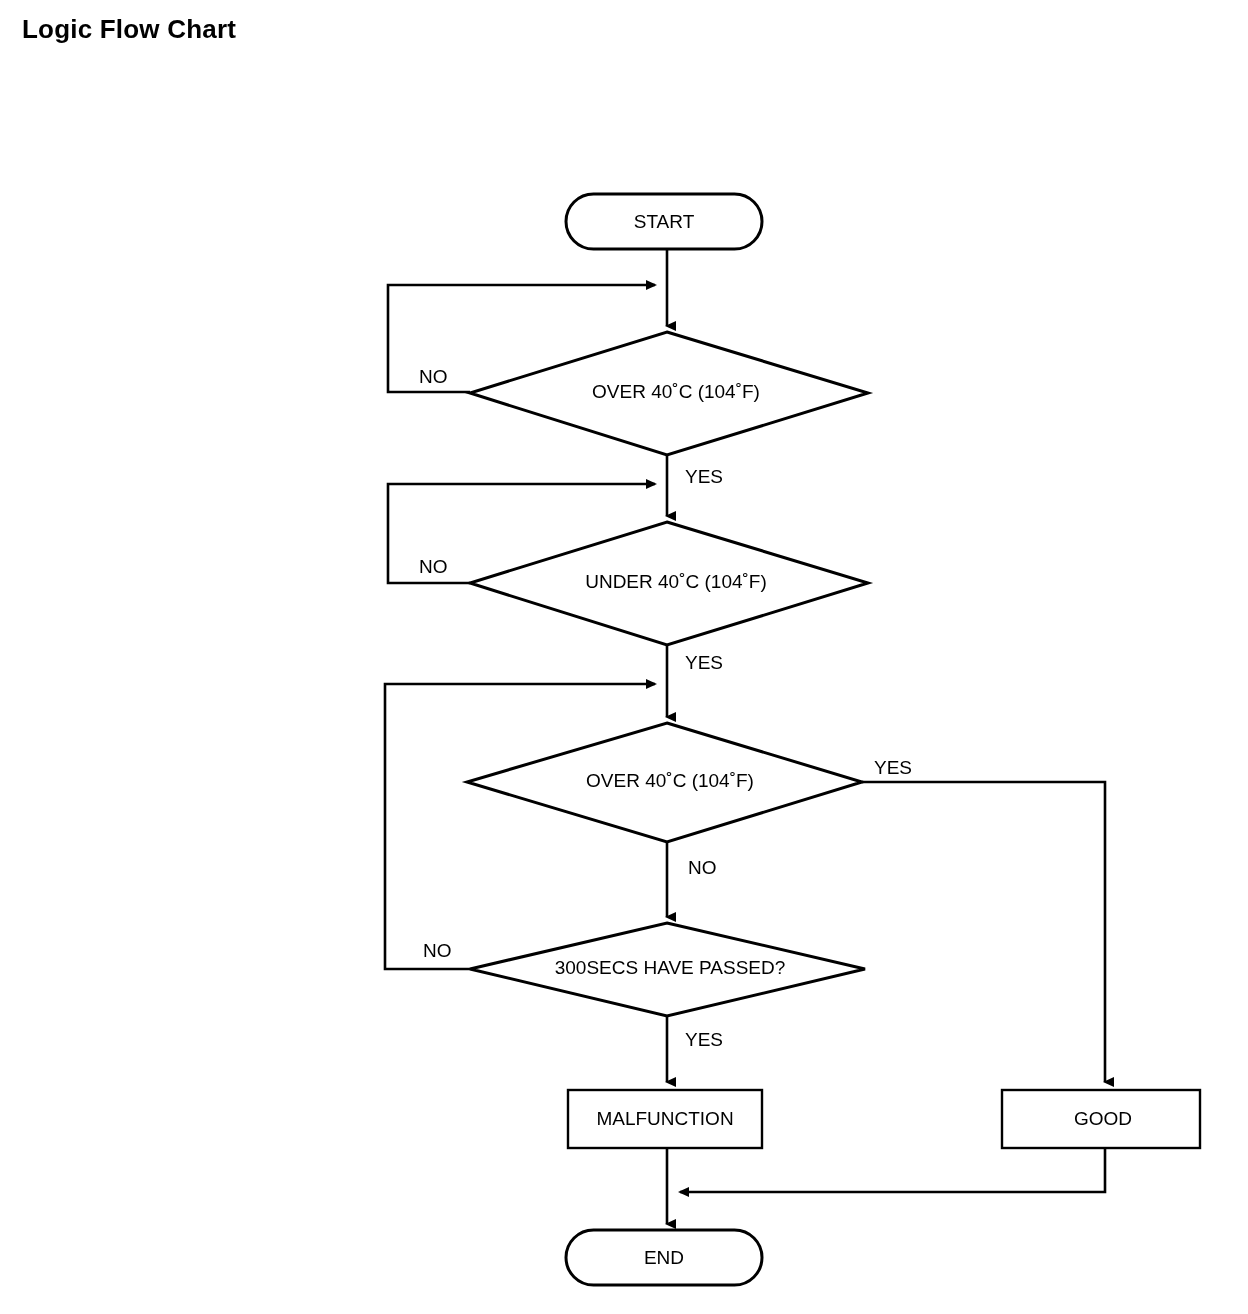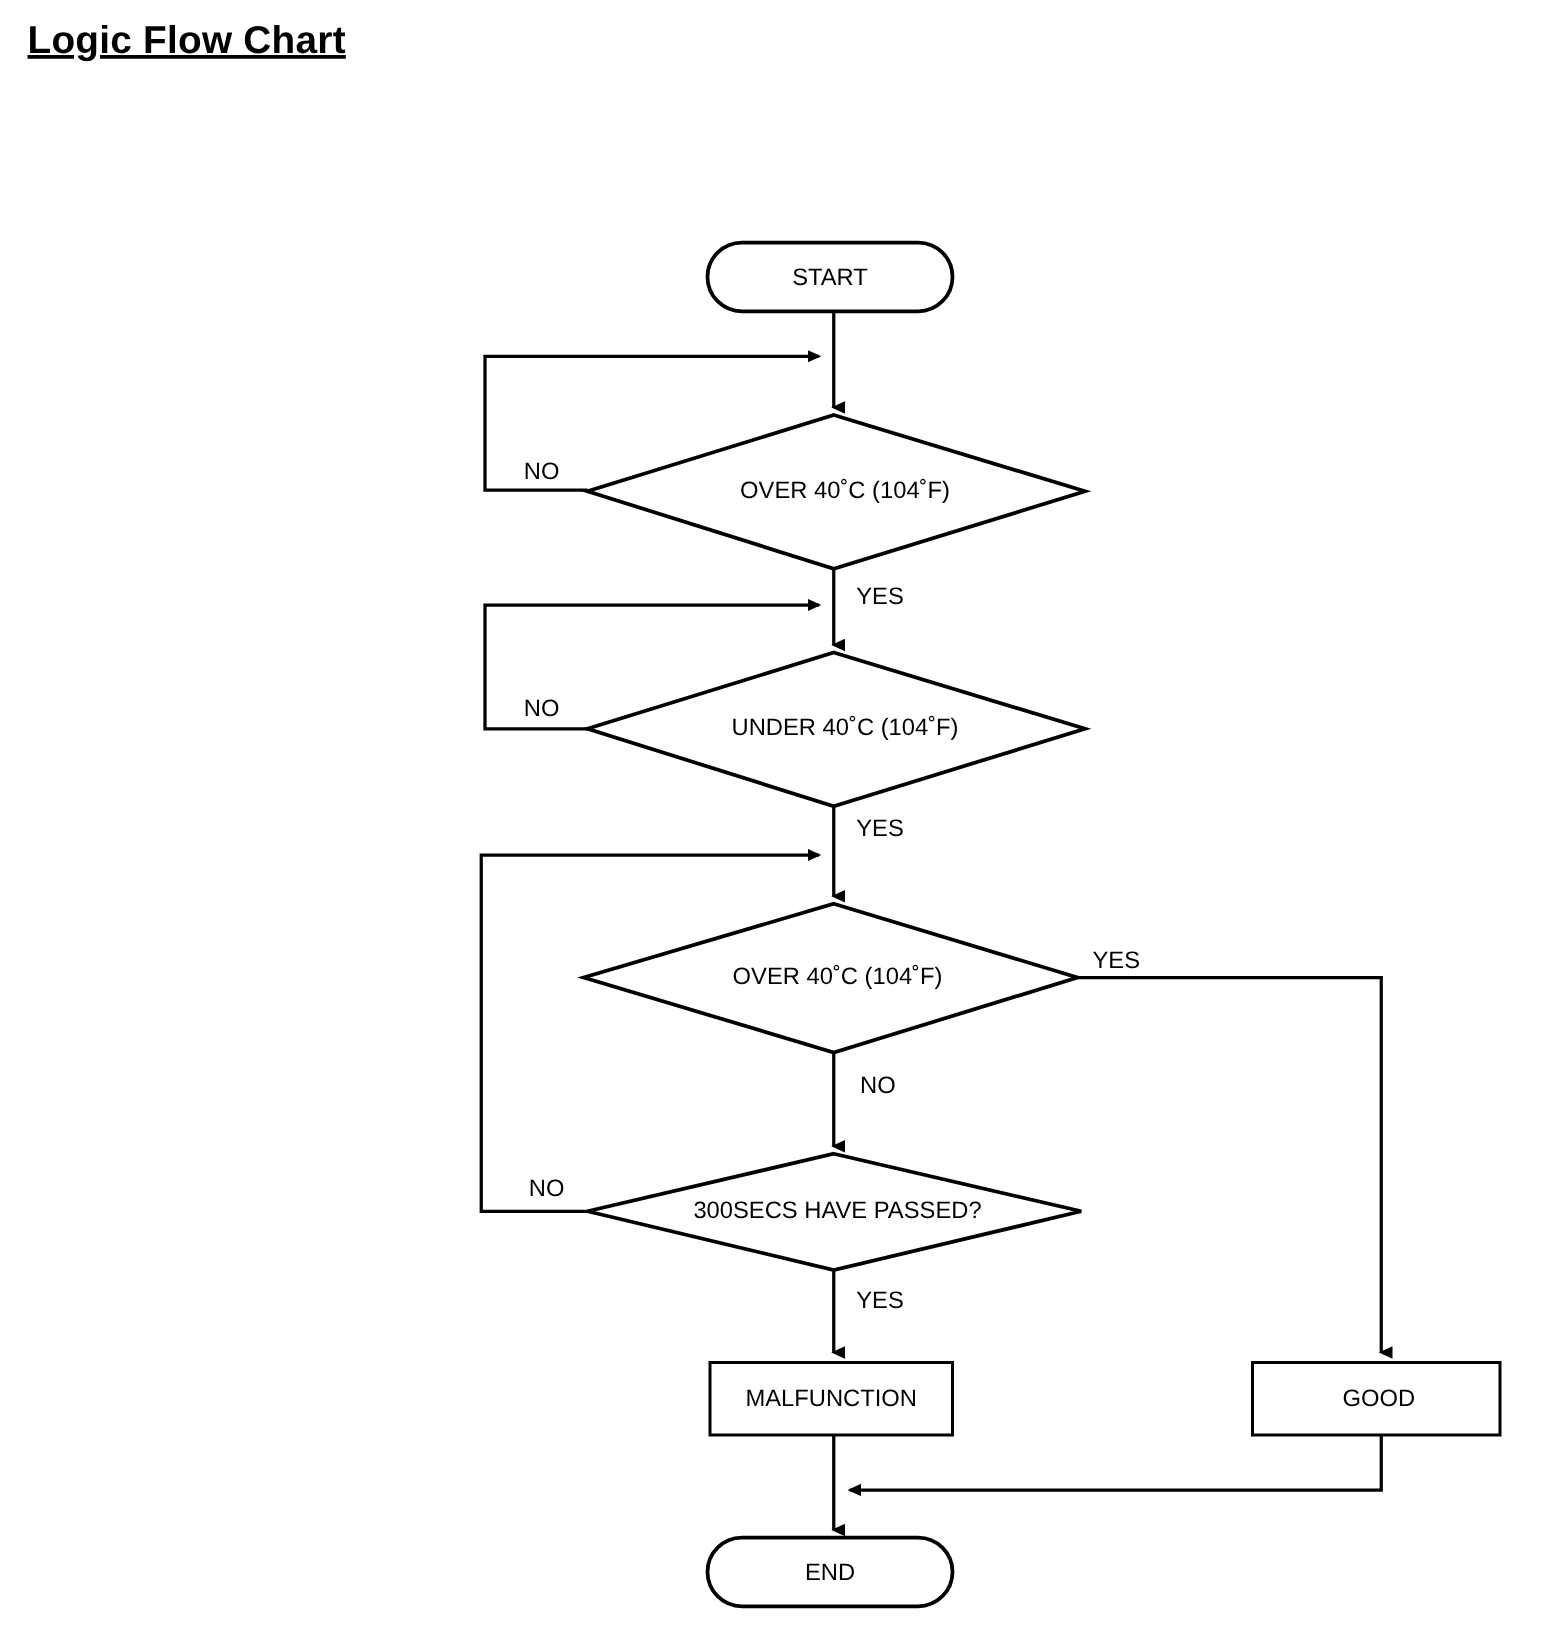--- a/index.html
+++ b/index.html
@@ -12,25 +12,24 @@
     height: 1314px;
     font-family: "Liberation Sans", sans-serif;
     color: #000000;
     overflow: hidden;
     position: relative;
   }
   #page-title {
     position: absolute;
     left: 22px;
     top: 14px;
-    font-size: 31px;
+    font-size: 26px;
     font-weight: bold;
     letter-spacing: 0.2px;
     white-space: nowrap;
-    text-decoration: underline;
   }
   #flow-canvas {
     position: absolute;
     left: 0;
     top: 0;
     width: 1248px;
     height: 1314px;
   }
   .node-text {
     font-family: "Liberation Sans", sans-serif;

